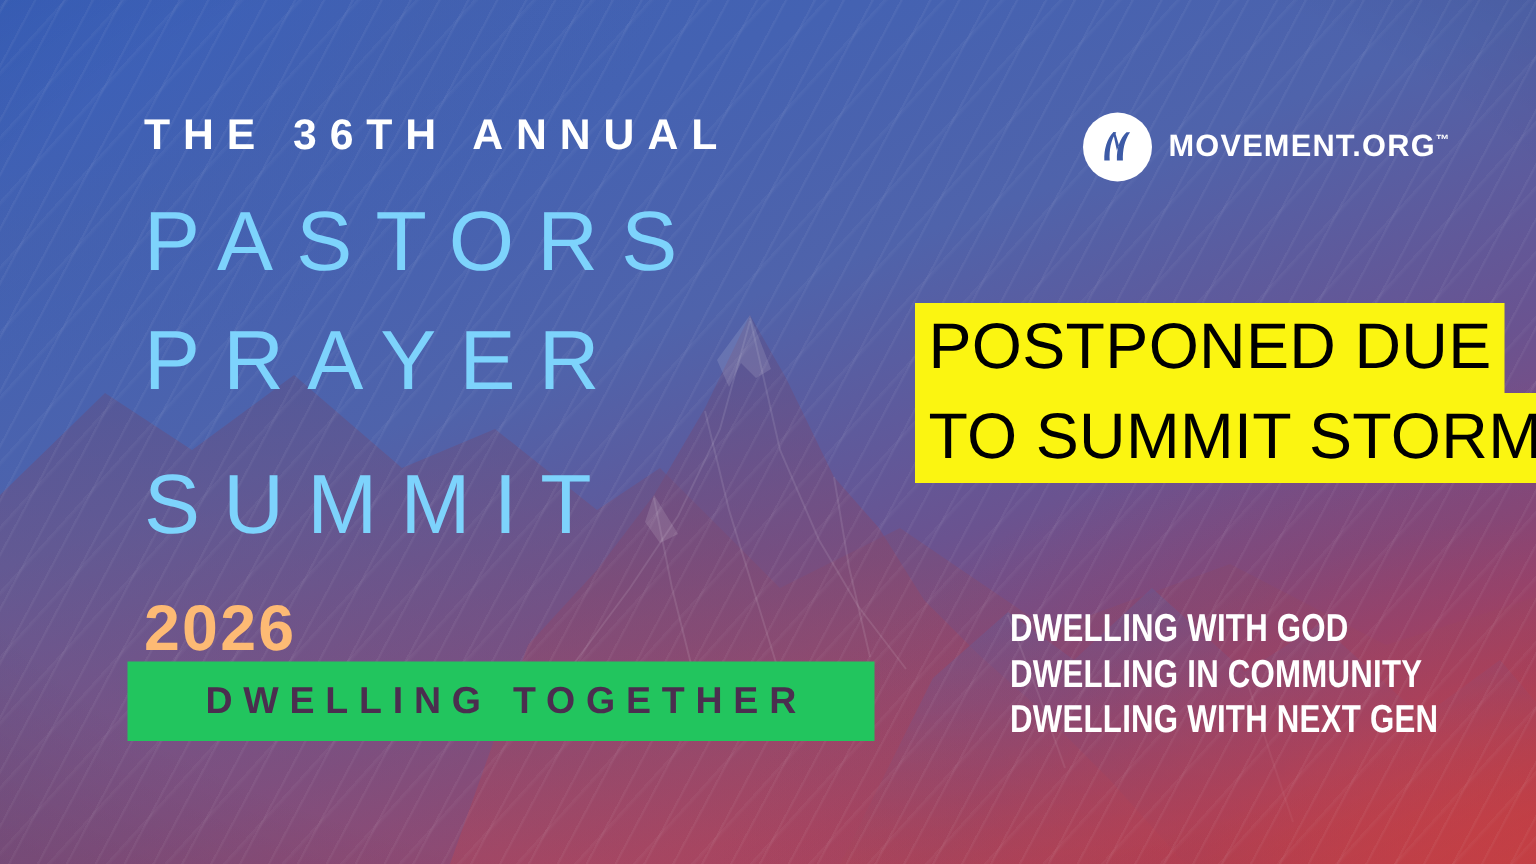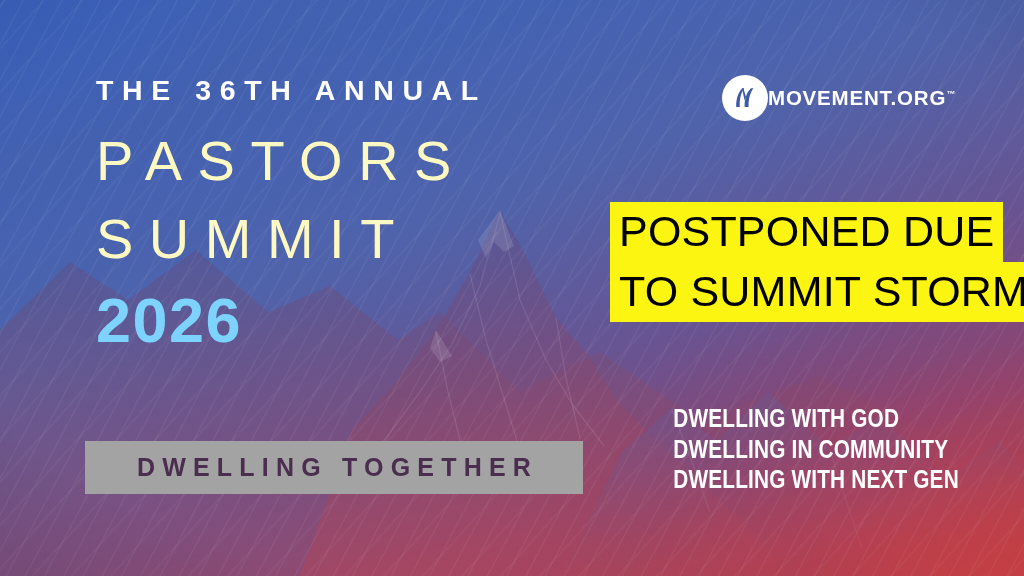--- a/index.html
+++ b/index.html
@@ -87,20 +87,21 @@
     pointer-events: none;
   }
 
   
   .logo {
     position: absolute;
     left: 722px;
     top: 75px;
     display: flex;
     align-items: center;
+    gap: 11px;
   }
   .logo-badge {
     width: 46px;
     height: 46px;
     border-radius: 50%;
     background: #ffffff;
     display: flex;
     align-items: center;
     justify-content: center;
     flex: 0 0 auto;
@@ -130,48 +131,48 @@
   }
   .kicker {
     color: #ffffff;
     font-size: 28.5px;
     font-weight: bold;
     letter-spacing: 8.6px;
     line-height: 1;
     white-space: nowrap;
   }
   .bigline {
-    color: #fef9c3;
+    color: #7dd3fc;
     font-size: 56px;
     font-weight: 300;
     letter-spacing: 15.5px;
     line-height: 1;
     white-space: nowrap;
   }
   .l-pastors { margin-top: 28px; }
   .l-prayer  { margin-top: 23px; }
-  .l-summit  { margin-top: 22px; }
+  .l-summit  { margin-top: 40px; }
   .year {
-    color: #7dd3fc;
-    font-size: 63px;
+    color: #fdba74;
+    font-size: 43px;
     font-weight: bold;
     letter-spacing: 1.5px;
     line-height: 1;
-    margin-top: 22px;
+    margin-top: 34px;
     white-space: nowrap;
   }
 
   
   .theme-bar {
     position: absolute;
     left: 85px;
     top: 441px;
     width: 498px;
     height: 53px;
-    background: #a3a3a3;
+    background: #22c55e;
     display: flex;
     align-items: center;
     justify-content: center;
   }
   .theme-bar-text {
     color: #4b2e4f;
     font-size: 25px;
     font-weight: bold;
     letter-spacing: 7.2px;
     white-space: nowrap;
@@ -280,20 +281,21 @@
         <path d="M14.6 24.0 C14.4 16.0 16.6 9.2 21.0 5.2 L23.4 5.2 C19.6 10.6 18.4 17.2 18.6 24.0 Z" fill="#3c5aa6"></path>
         <path d="M12.0 5.2 L13.4 5.2 L16.0 14.0 L14.6 17.4 Z" fill="#3c5aa6"></path>
       </svg>
     </span>
     <span class="logo-word"><span>MOVEMENT.ORG</span><span class="logo-tm">™</span></span>
   </div>
 
   <div class="headline">
     <div class="kicker">THE 36TH ANNUAL</div>
     <div class="bigline l-pastors">PASTORS</div>
+    <div class="bigline l-prayer">PRAYER</div>
     <div class="bigline l-summit">SUMMIT</div>
     <div class="year">2026</div>
   </div>
 
   <div class="theme-bar">
     <span class="theme-bar-text">DWELLING TOGETHER</span>
   </div>
 
   <div class="alert">
     <div class="alert-line">POSTPONED DUE</div>

